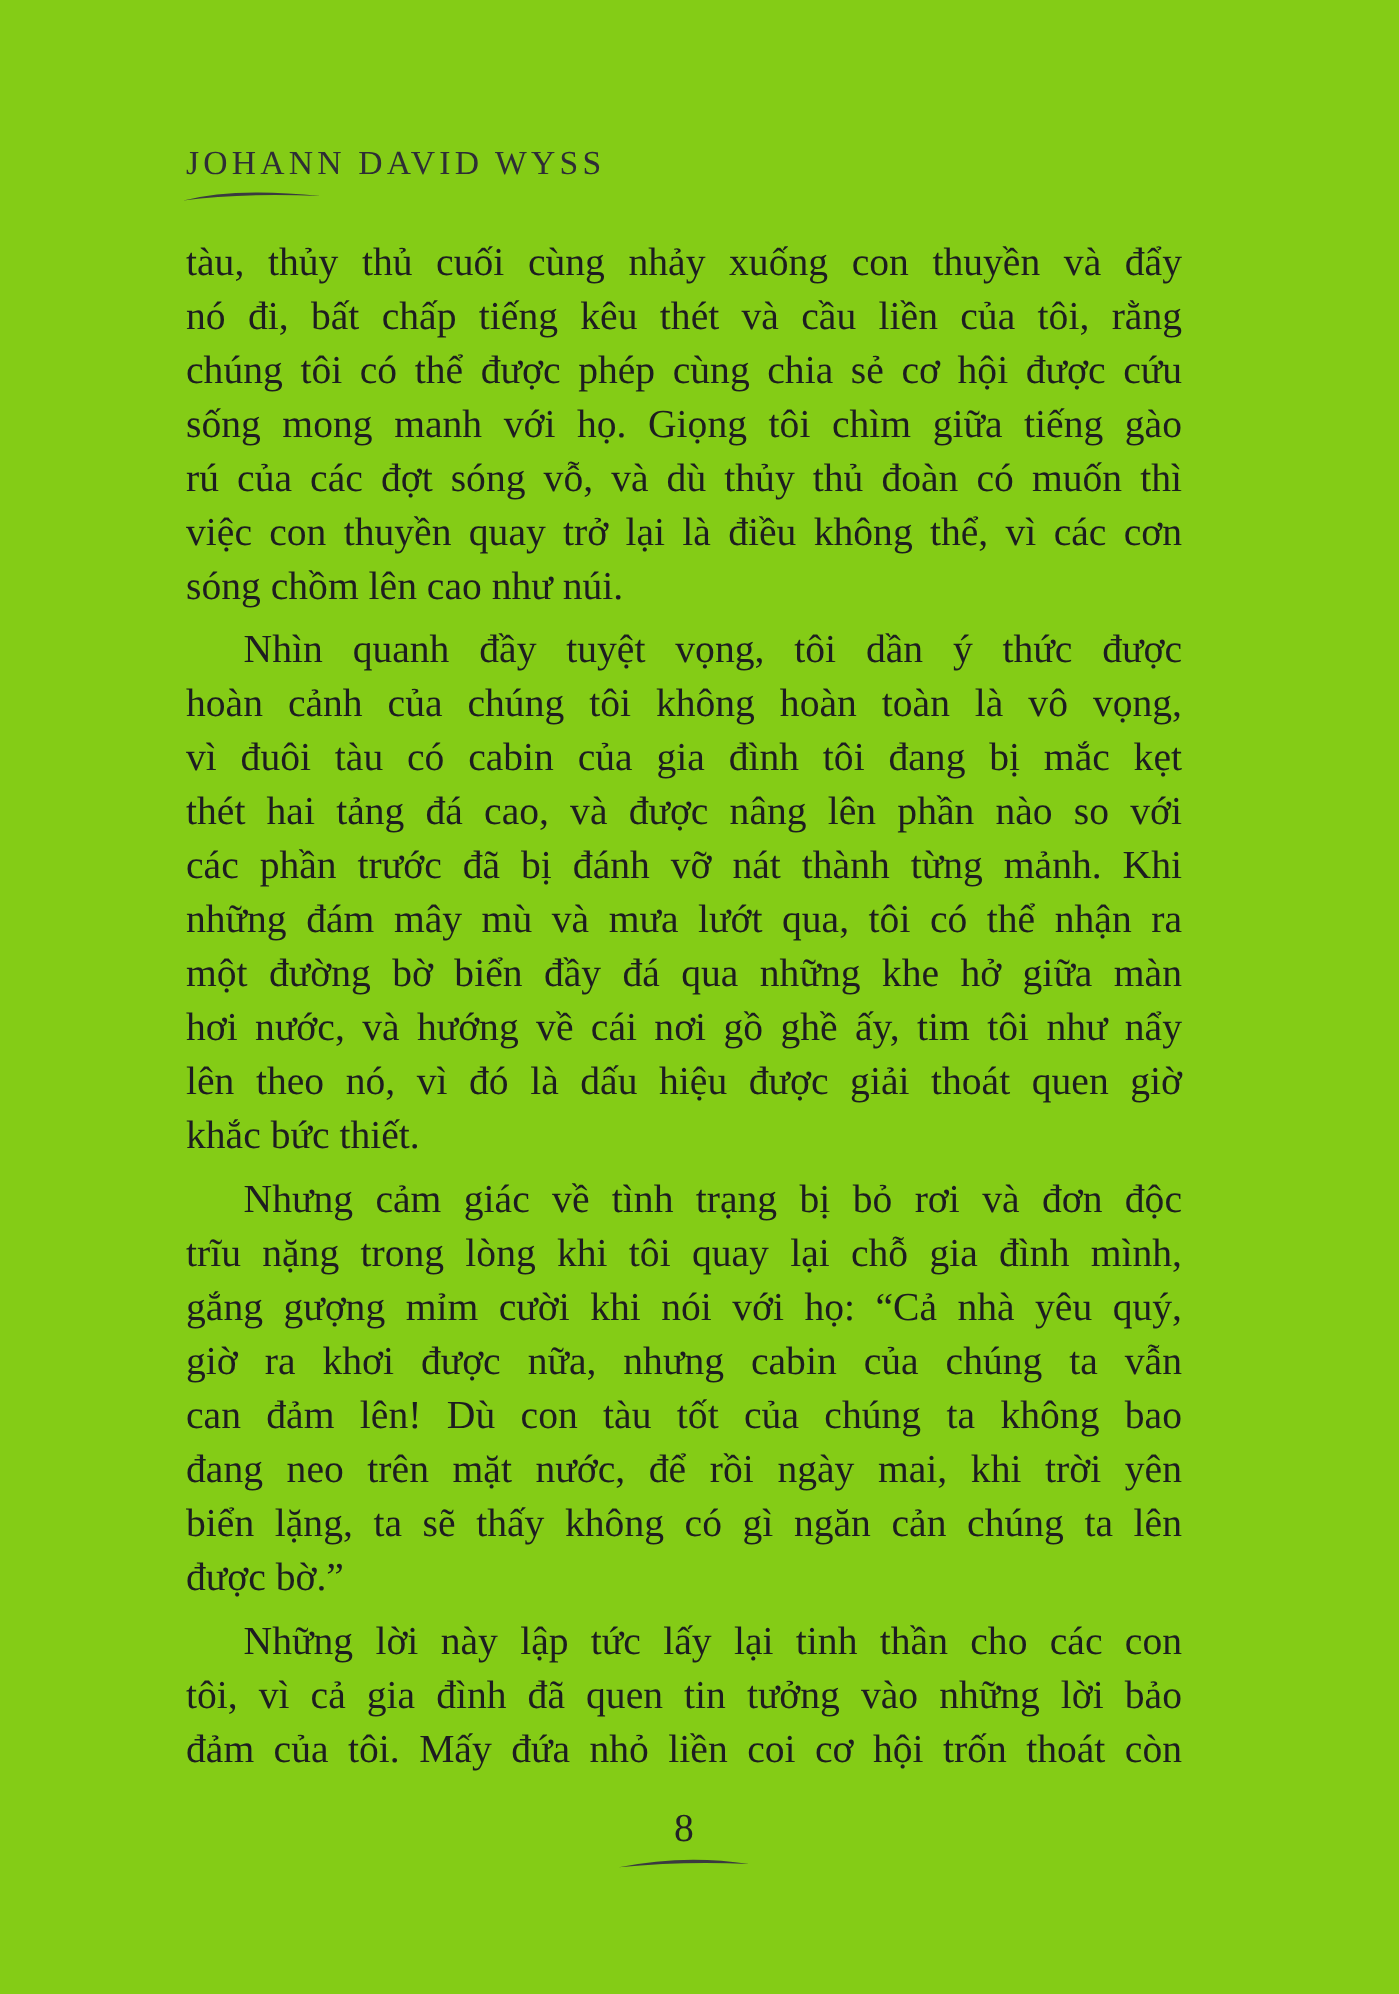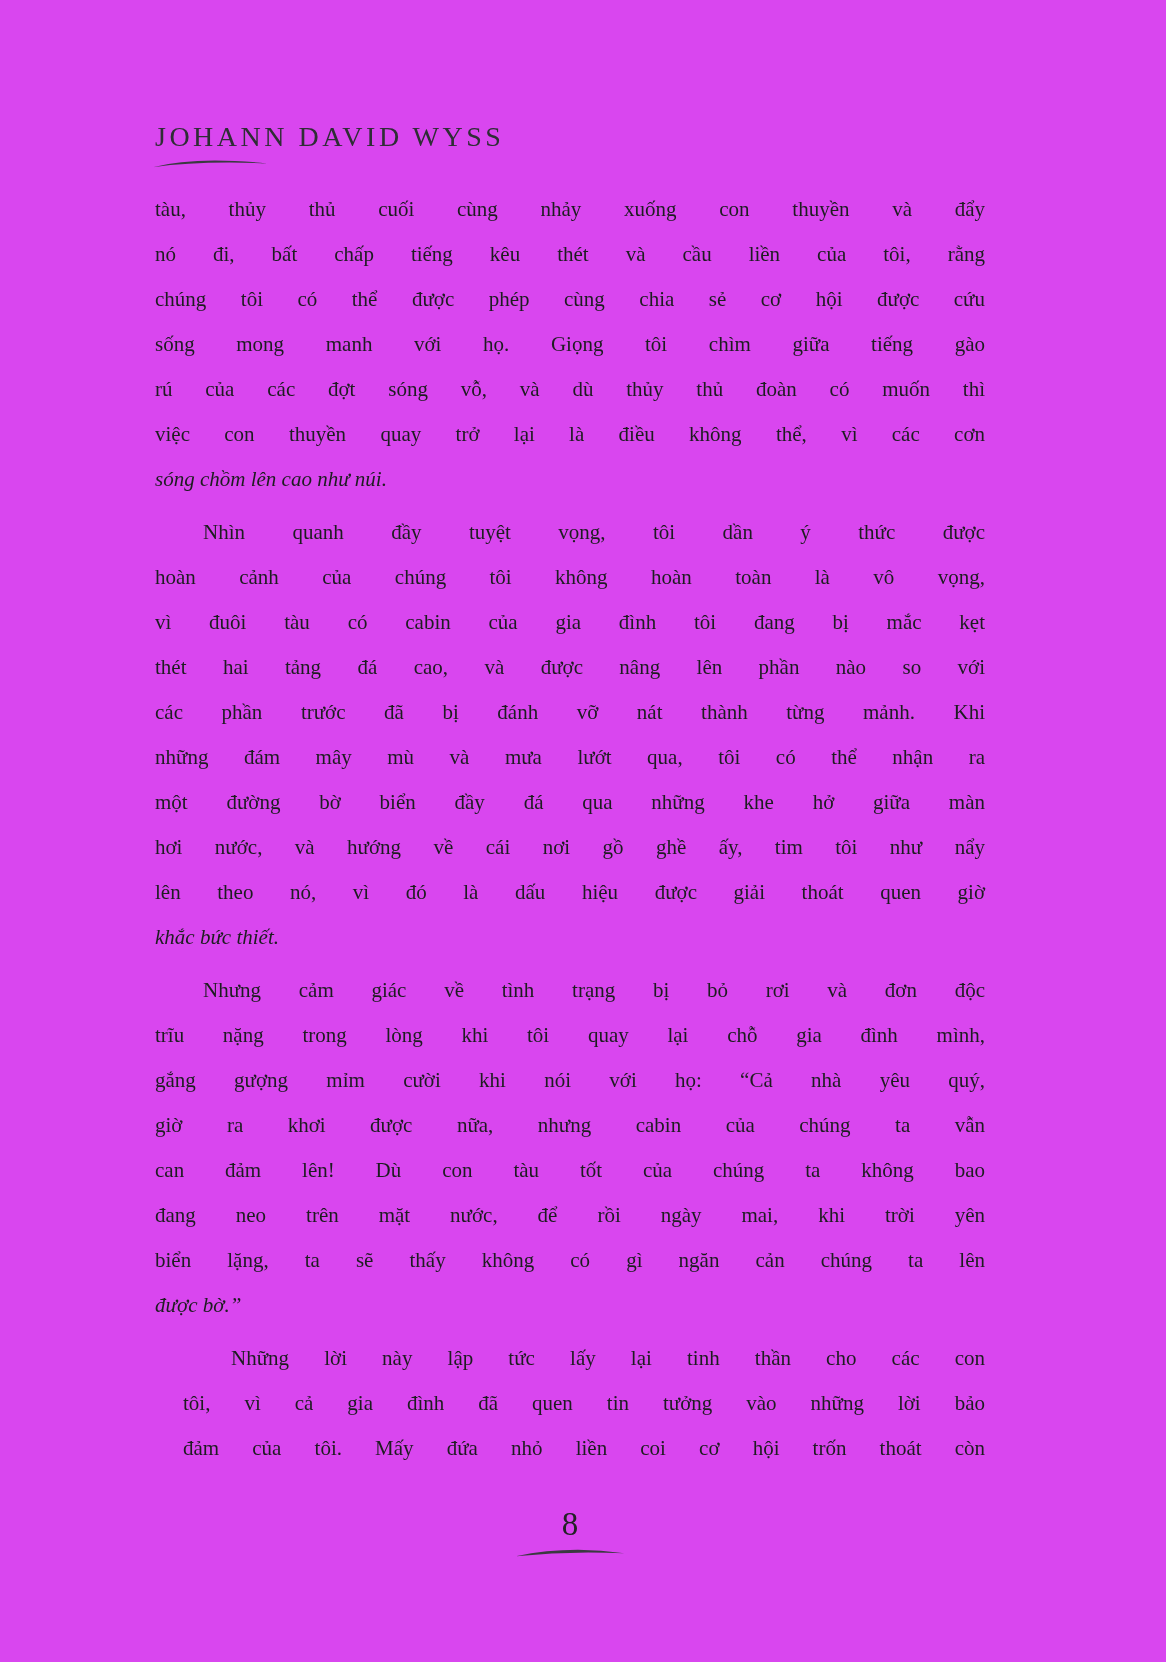--- a/index.html
+++ b/index.html
@@ -11,21 +11,21 @@
     width: 1166px;
     height: 1662px;
     position: relative;
     font-family: "Liberation Serif", "DejaVu Serif", serif;
     color: #1d1d20;
     overflow: hidden;
   }
   .page {
     position: absolute;
     inset: 0;
-    background: #d946ef;
+    background: #84cc16;
   }
   
   .running-head {
     position: absolute;
     left: 155px;
     top: 120px;
   }
   .author {
     font-size: 28px;
     line-height: 34px;
@@ -40,38 +40,37 @@
   .swoosh-header {
     width: 118px;
     height: 13px;
     margin-top: 2px;
     margin-left: -4px;
   }
   
   .body-text {
     position: absolute;
     left: 155px;
-    top: 187px;
+    top: 197px;
     width: 830px;
-    font-size: 21px;
+    font-size: 33px;
     line-height: 45px;
     color: #1d1d20;
   }
   .para {
     margin: 0 0 8px 0;
   }
-  .para:last-child { margin-bottom: 0; margin-left: 28px; }
+  .para:last-child { margin-bottom: 0; }
   .line {
     text-align: justify;
     text-align-last: justify;
     white-space: nowrap;
   }
   .line.endline {
     text-align-last: left;
-    font-style: italic;
   }
   .para.indent .line:first-child {
     text-indent: 48px;
   }
   
   .folio {
     position: absolute;
     left: 155px;
     top: 1504px;
     width: 830px;

